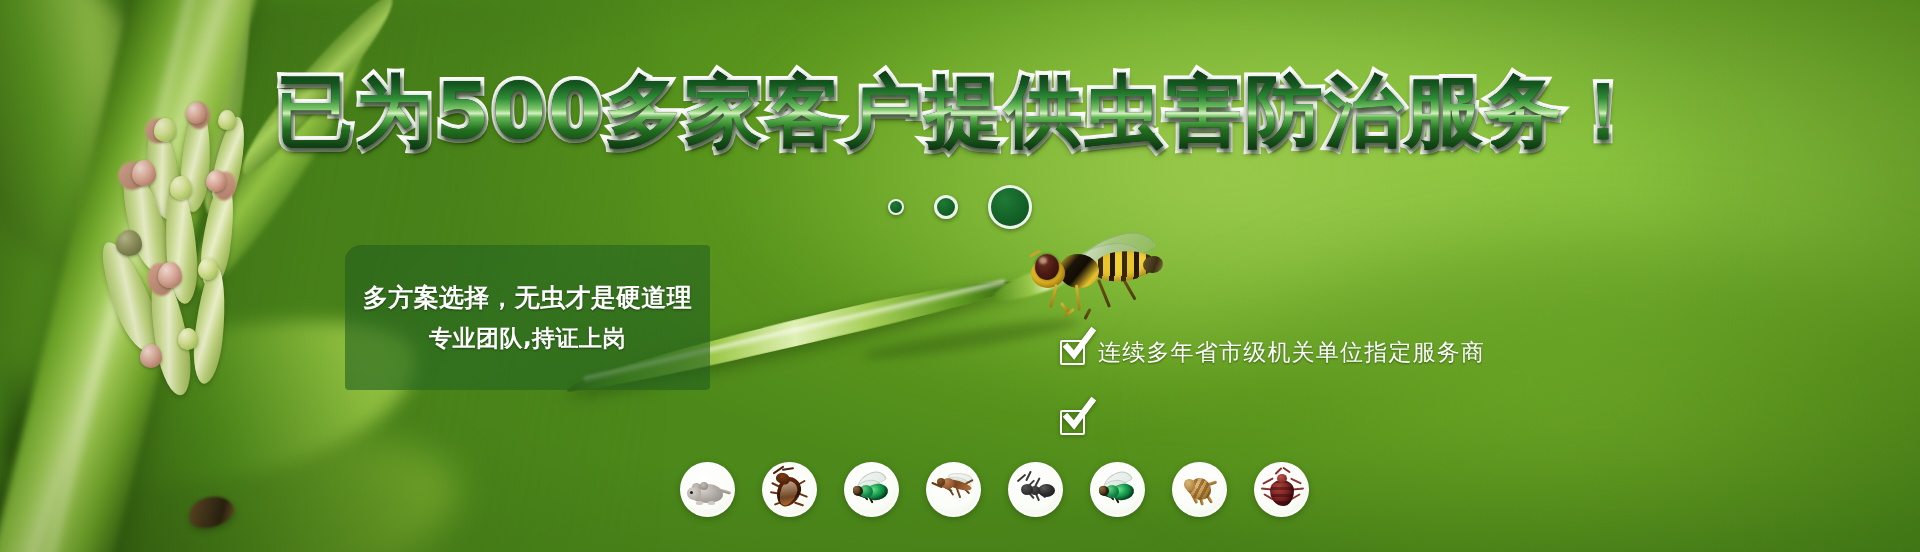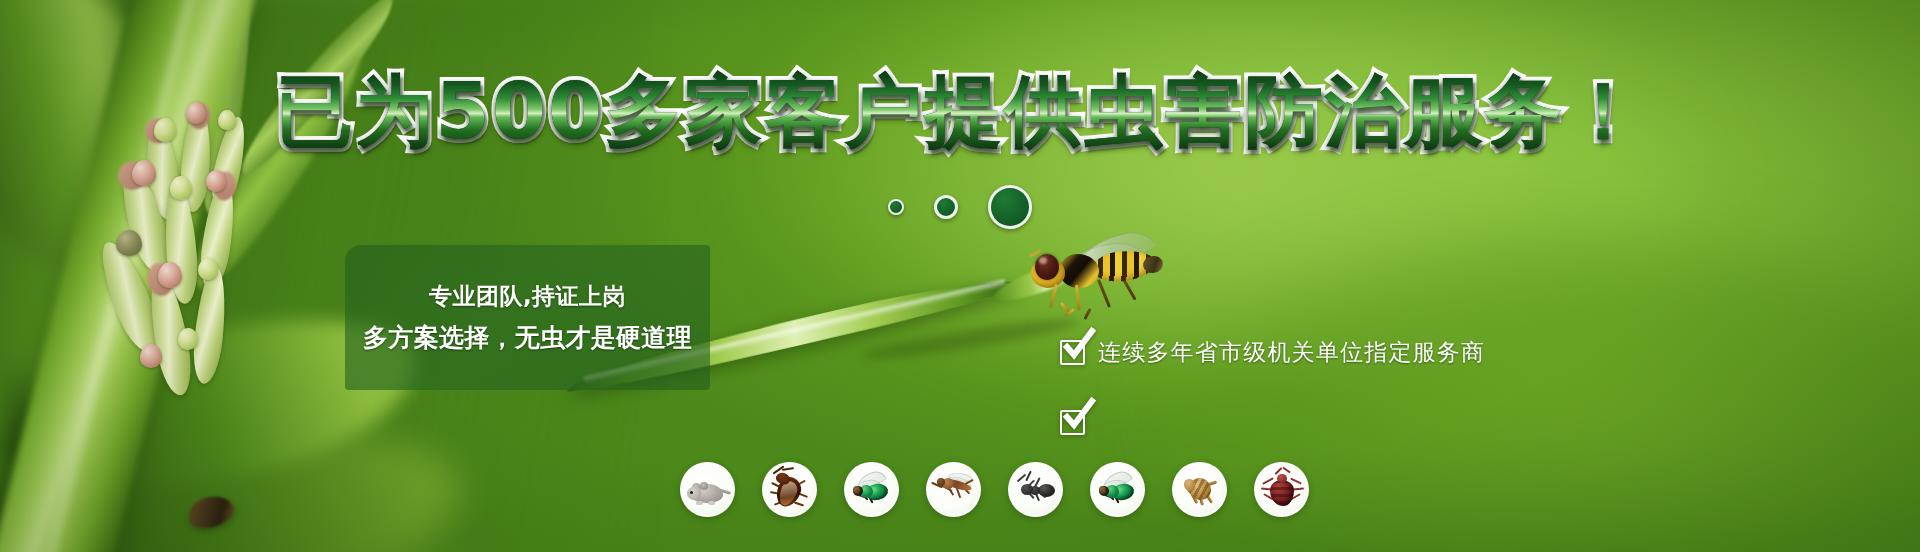--- a/index.html
+++ b/index.html
@@ -553,22 +553,22 @@
   <div class="headline-stroke">已为500多家客户提供虫害防治服务！</div>
   <div class="headline">已为500多家客户提供虫害防治服务！</div>
 
   <div class="dots">
     <span class="dot s1"></span>
     <span class="dot s2"></span>
     <span class="dot s3"></span>
   </div>
 
   <div class="panel">
+    <div class="panel-line l2">多方案选择，无虫才是硬道理</div>
     <div class="panel-line l1">专业团队,持证上岗</div>
-    <div class="panel-line l2">多方案选择，无虫才是硬道理</div>
   </div>
 
   <div class="checklist">
     <div class="check-row">
       <span class="check-box">
         <svg width="30" height="30" viewBox="0 0 30 30" aria-hidden="true">
           <path d="M3 16 L10 24 L28 0" fill="none" stroke="#ffffff" stroke-width="6" stroke-linecap="square" stroke-linejoin="miter"></path>
         </svg>
       </span>
       <span class="check-label">连续多年省市级机关单位指定服务商</span>

